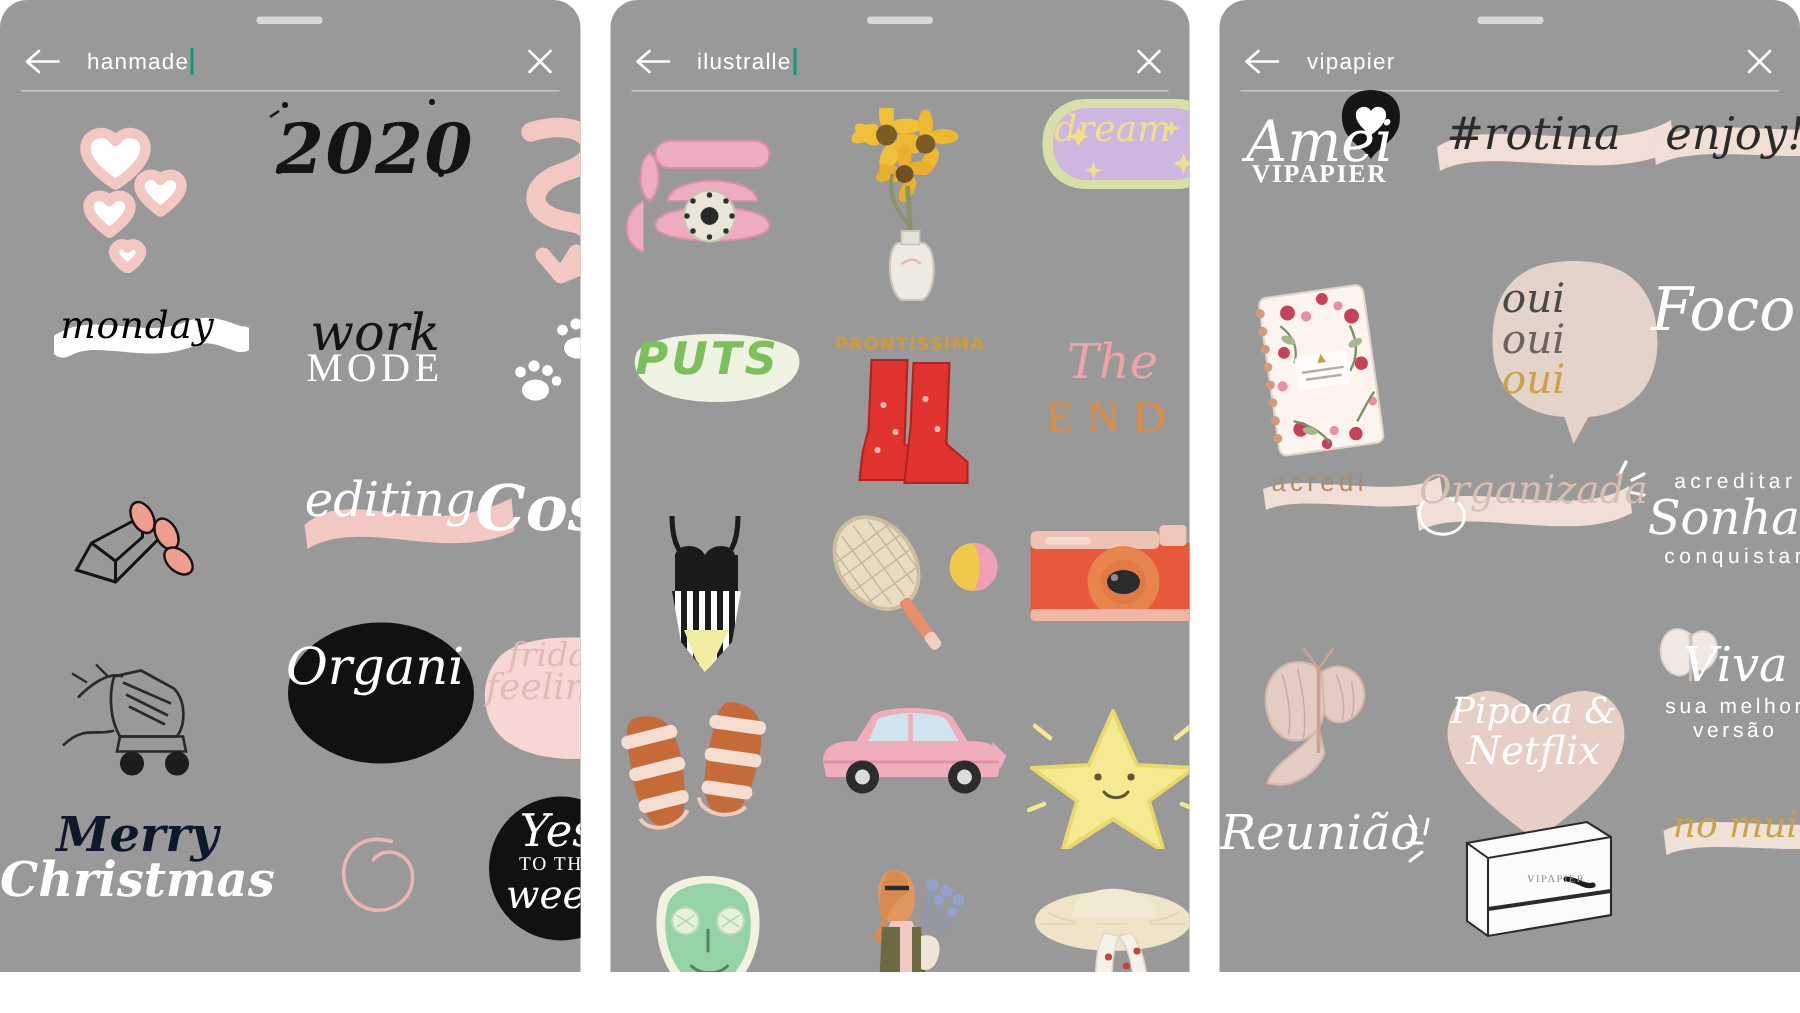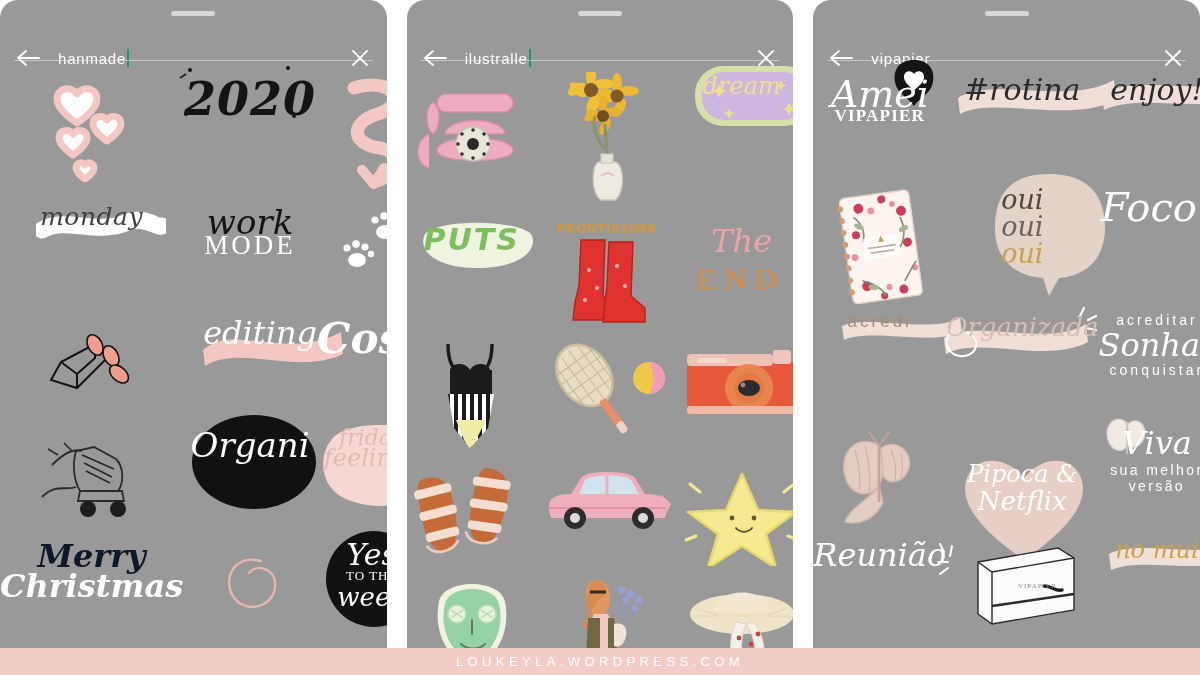--- a/index.html
+++ b/index.html
@@ -20,21 +20,21 @@
     border-top-left-radius: 18px; border-top-right-radius: 18px;
     overflow: hidden;
   }
 
   .drag-handle {
     position: absolute; top: 11px; left: 50%; transform: translateX(-50%);
     width: 44px; height: 5px; border-radius: 3px; background: #d8d8d8;
   }
 
   .search-bar {
-    position: absolute; top: 41px; left: 0; right: 0; height: 34px;
+    position: absolute; top: 24px; left: 0; right: 0; height: 34px;
     display: flex; align-items: center; padding: 0 16px;
   }
   .back-icon { width: 26px; height: 22px; flex: 0 0 auto; }
   .back-icon svg { display: block; }
   .search-value-wrap {
     flex: 1 1 auto; display: flex; align-items: center; margin-left: 16px; min-width: 0;
   }
   .search-value {
     color: #ffffff; font-size: 15px; letter-spacing: .8px;
     white-space: nowrap; overflow: hidden;
@@ -130,21 +130,21 @@
             <path d="M32 16 C72 4, 86 32, 56 42 C28 50, 28 72, 58 76 C82 80, 76 104, 52 110" stroke="#f3c7c2" stroke-width="13" fill="none" stroke-linecap="round"></path>
             <path d="M40 98 L52 112 L62 96" stroke="#f3c7c2" stroke-width="10" fill="none" stroke-linecap="round" stroke-linejoin="round"></path>
           </svg>
         </div>
 
         <div class="cell">
           <span class="art" style="position:relative;display:inline-block;">
             <svg width="130" height="40" viewBox="0 0 130 40" style="position:absolute;left:-4px;top:4px;">
               <path d="M6 24 C30 10, 60 30, 92 16 C108 10, 122 22, 126 20" stroke="#fff" stroke-width="17" fill="none" stroke-linecap="round"></path>
             </svg>
-            <span class="script" style="position:relative;font-size:25px;color:#404040;letter-spacing:.5px;">monday</span>
+            <span class="script" style="position:relative;font-size:25px;color:#000000;letter-spacing:.5px;">monday</span>
           </span>
         </div>
 
         <div class="cell">
           <span class="art" style="position:relative;display:inline-block;text-align:center;">
             <span class="script" style="display:block;font-size:34px;color:#141414;">work</span>
             <span class="serif" style="display:block;font-size:27px;color:#fff;letter-spacing:3px;margin-top:-12px;">MODE</span>
           </span>
         </div>
 
@@ -793,17 +793,14 @@
             </svg>
             <span class="script" style="position:relative;font-size:24px;color:#c9a24a;">no mui</span>
           </span>
         </div>
 
       </div>
     </div>
 
   </div>
 
-  <div class="footer">
-    <span class="footer-text">LOUKEYLA.WORDPRESS.COM</span>
-  </div>
 
 </div>
 
 </body></html>

